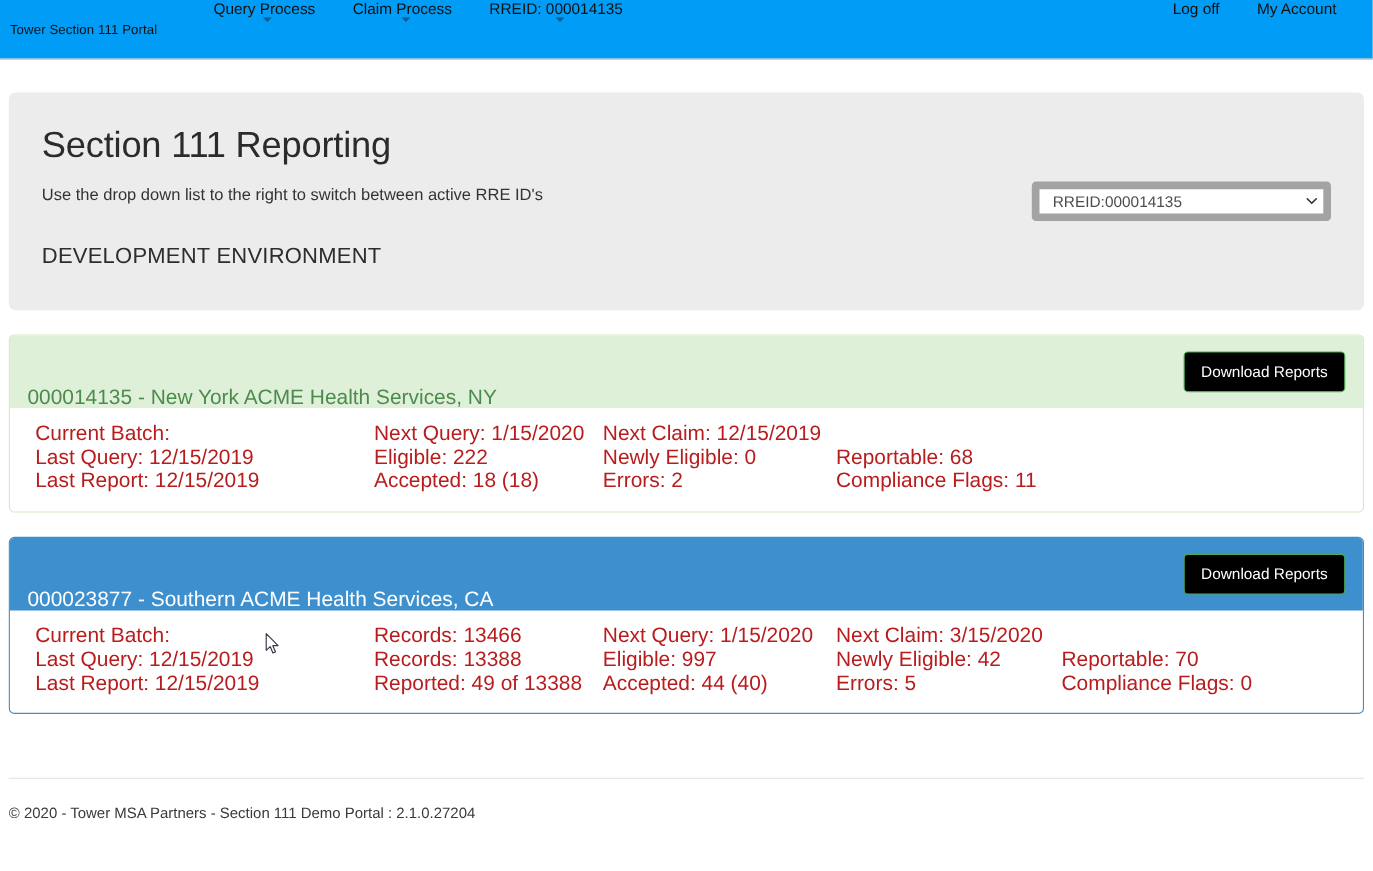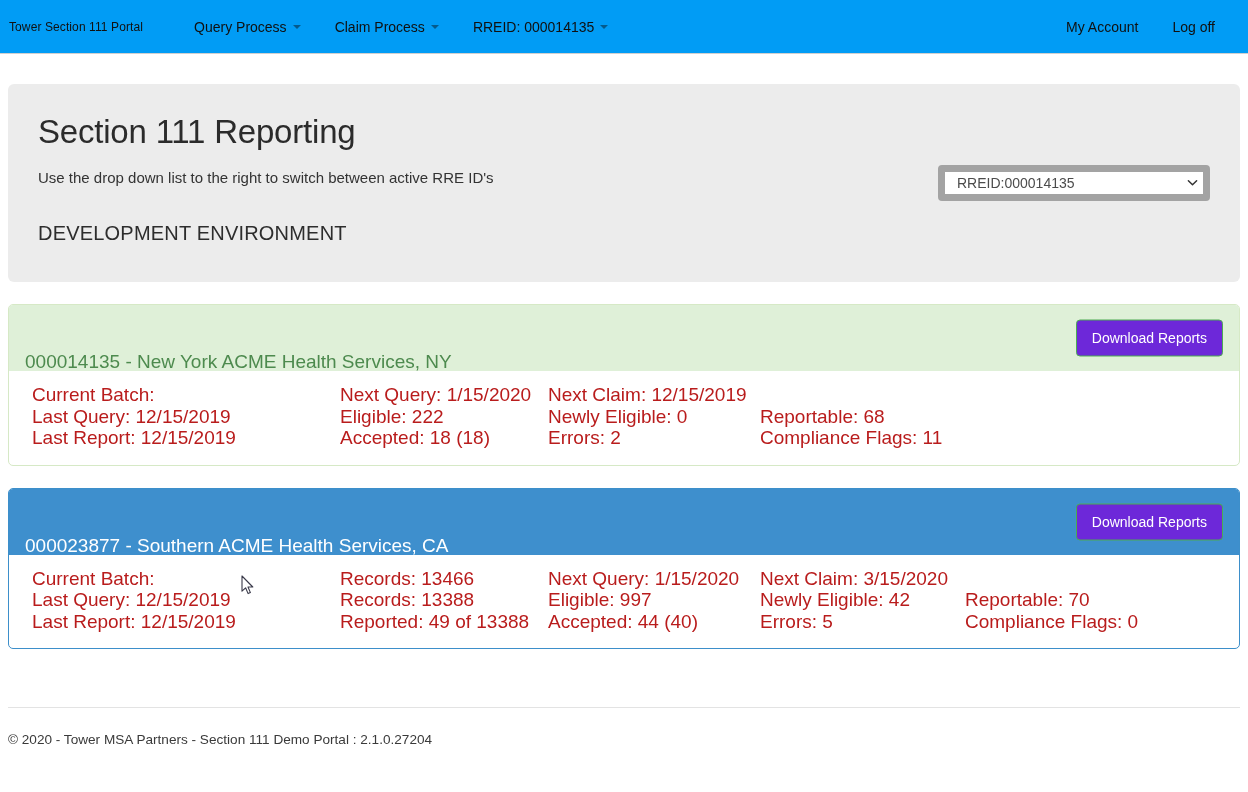--- a/index.html
+++ b/index.html
@@ -42,20 +42,21 @@
   }
   .nav-item {
     font-size: 14px;
     color: #101010;
     padding: 0 17px;
     white-space: nowrap;
     cursor: pointer;
     display: flex;
     align-items: center;
     height: 54px;
+    flex-direction: column;
   }
   .nav-item .caret {
     display: inline-block;
     width: 0; height: 0;
     margin-left: 6px;
     border-left: 4px solid transparent;
     border-right: 4px solid transparent;
     border-top: 4px solid rgba(10,10,10,.45);
   }
 
@@ -148,21 +149,21 @@
     line-height: 1;
   }
   .panel-green .panel-title { color: #4d8a4e; }
   .panel-blue  .panel-title { color: #ffffff; }
 
   .dl-btn {
     position: absolute;
     right: 16px;
     top: 50%;
     transform: translateY(-50%);
-    background: #6d28d9;
+    background: #000000;
     border: 1px solid #4cab53;
     border-radius: 4px;
     color: #ffffff;
     font-size: 14px;
     font-family: "Liberation Sans", sans-serif;
     padding: 9px 15px 10px 15px;
     cursor: pointer;
     white-space: nowrap;
   }
 
@@ -222,24 +223,24 @@
     </div>
 
     <div class="nav-item">
       <span>RREID: 000014135</span>
       <span class="caret"></span>
     </div>
   </div>
 
   <div class="nav-right">
     <div class="nav-item">
+      <span>Log off</span>
+    </div>
+    <div class="nav-item">
       <span>My Account</span>
-    </div>
-    <div class="nav-item">
-      <span>Log off</span>
     </div>
   </div>
 </div>
 
 <div class="container">
 
   <div class="jumbotron">
     <h1 class="jumbo-title">Section 111 Reporting</h1>
     <div class="jumbo-sub">Use the drop down list to the right to switch between active RRE ID's</div>
     <div class="jumbo-env">DEVELOPMENT ENVIRONMENT</div>

